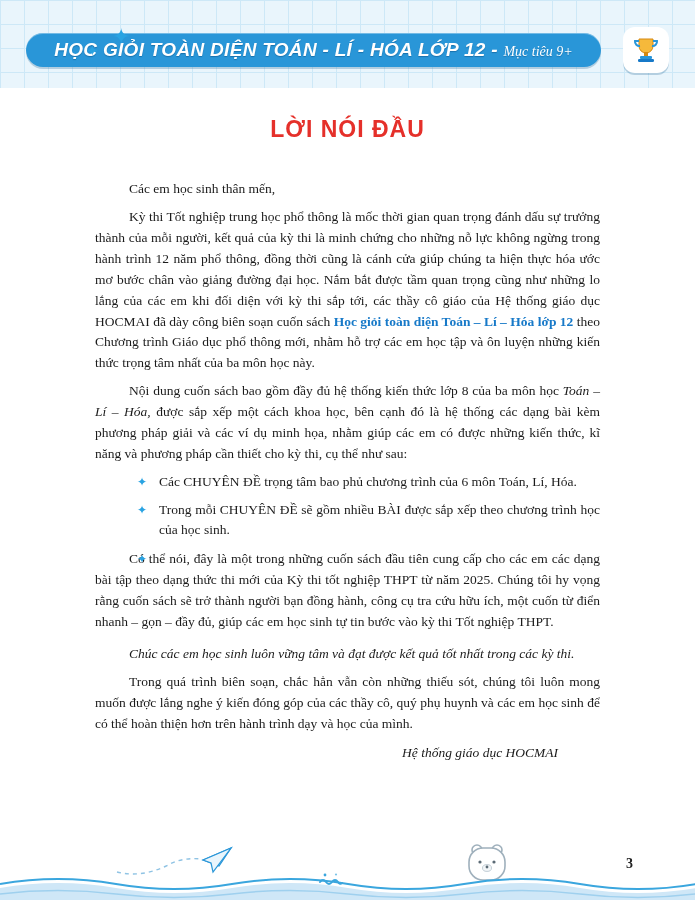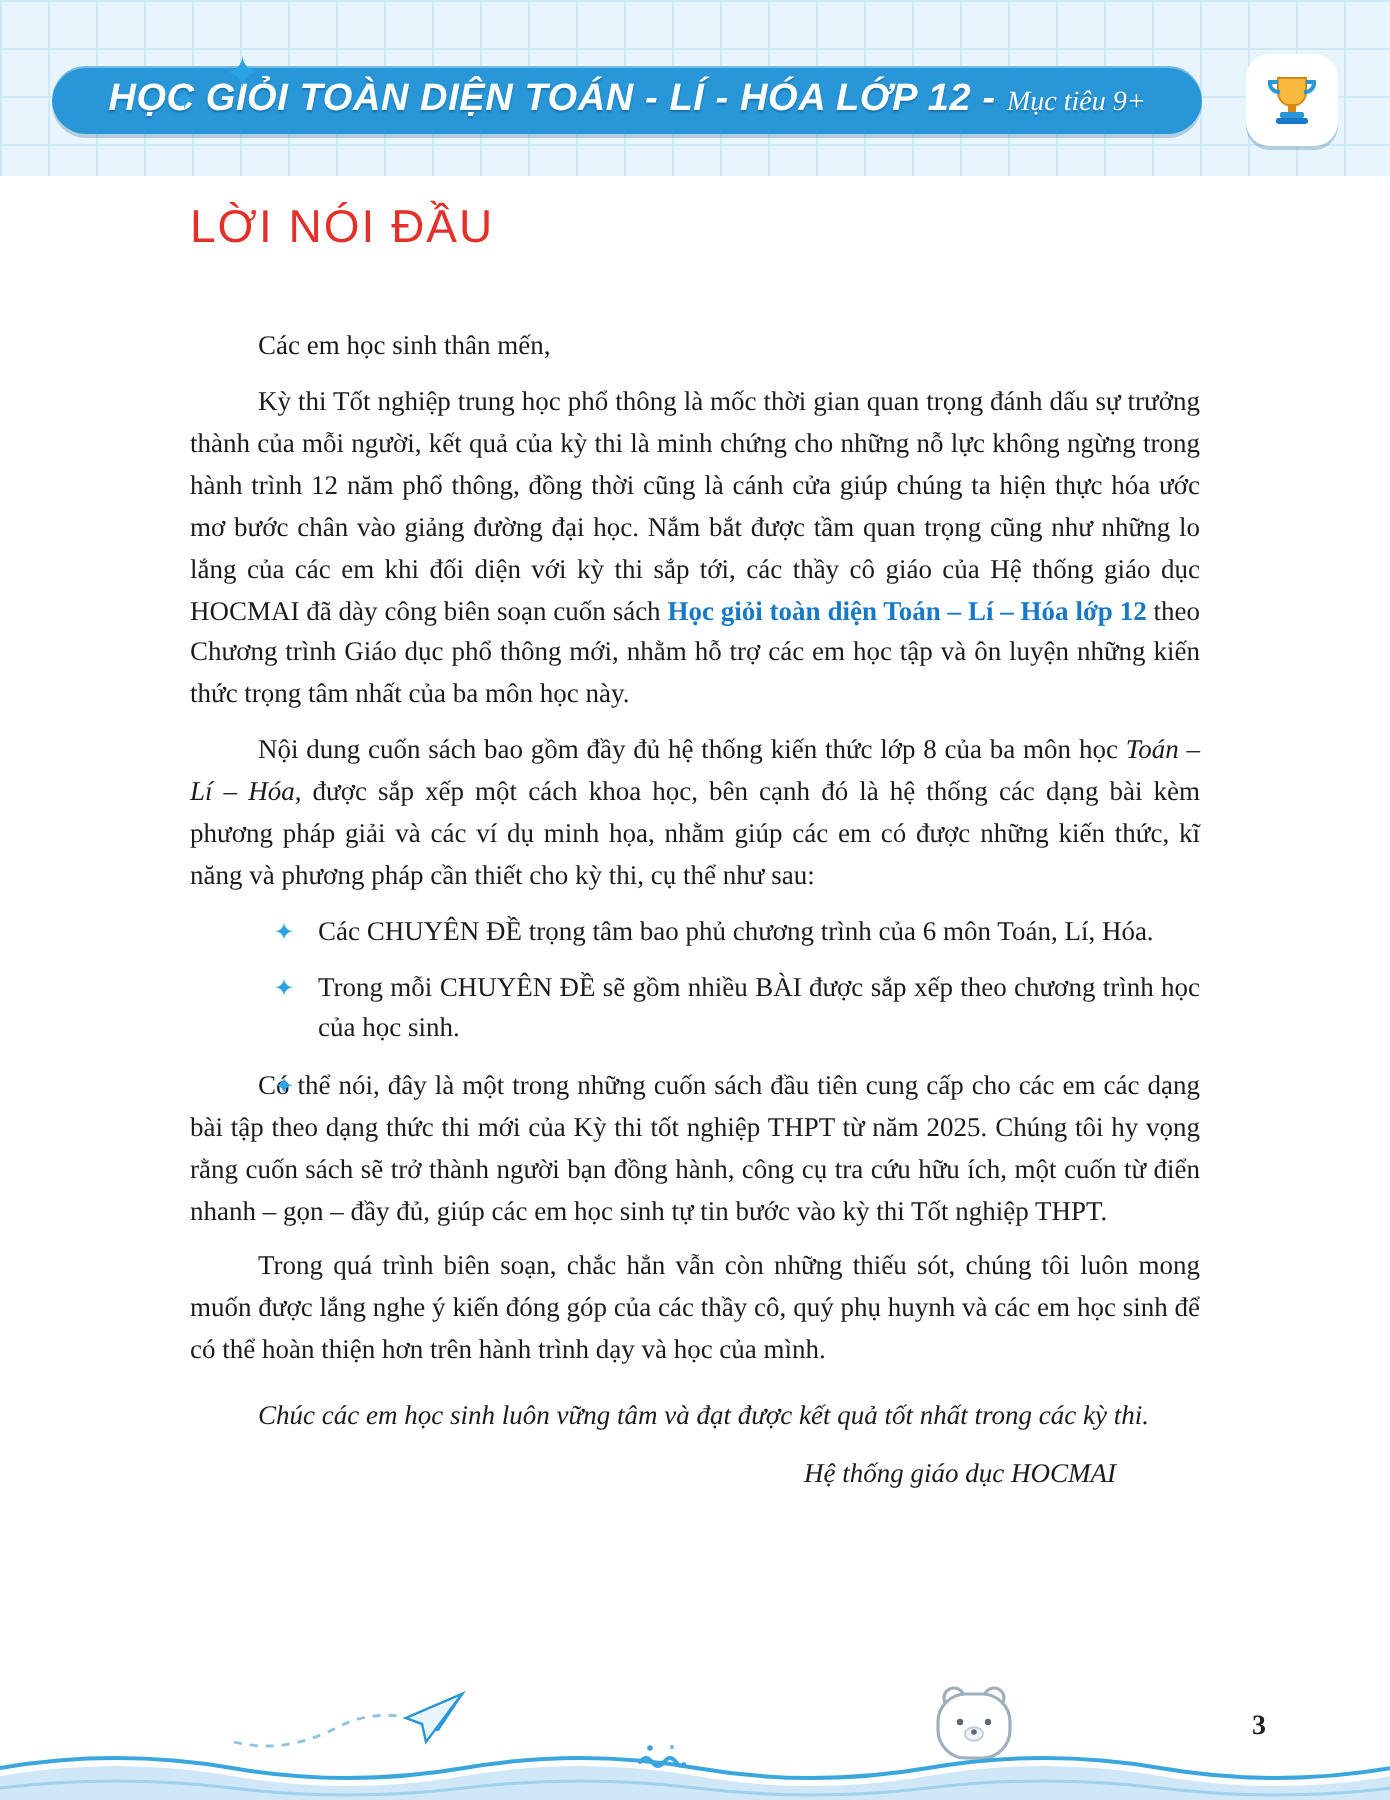--- a/index.html
+++ b/index.html
@@ -62,25 +62,25 @@
     border-radius:12px;
     box-shadow:0 2px 0 rgba(20,90,140,.25);
     display:flex;align-items:center;justify-content:center;
   }
   .sparkle{position:absolute;color:var(--color-star);line-height:1;}
   .sparkle-1{left:86px;top:44px;font-size:15px;opacity:.85;}
   .sparkle-2{left:112px;top:26px;font-size:22px;}
   
   .content{padding:0 95px;}
   .page-title{
-    margin:12px 0 24px;
-    text-align:left;
+    margin:28px 0 24px;
+    text-align:center;
     color:var(--color-title);
     font-family:"Liberation Sans","DejaVu Sans",sans-serif;
-    font-weight:normal;font-size:23px;letter-spacing:1px;
+    font-weight:bold;font-size:23px;letter-spacing:1px;
   }
   .para{
     font-size:13.5px;line-height:1.55;
     text-align:justify;
     text-indent:34px;
     margin-bottom:7px;
   }
   .greeting{font-size:13.5px;line-height:1.55;text-indent:34px;margin-bottom:7px;margin-top:36px;}
   .blue-bold{color:var(--color-blue_text);font-weight:bold;}
   .italic{font-style:italic;}
@@ -149,23 +149,23 @@
     <p class="para"><span>Nội dung cuốn sách bao gồm đầy đủ hệ thống kiến thức lớp 8 của ba môn học </span><span class="italic">Toán – Lí – Hóa,</span><span> được sắp xếp một cách khoa học, bên cạnh đó là hệ thống các dạng bài kèm phương pháp giải và các ví dụ minh họa, nhằm giúp các em có được những kiến thức, kĩ năng và phương pháp cần thiết cho kỳ thi, cụ thể như sau:</span></p>
 
     <ul class="bullets">
       <li><span class="bullet-star">✦</span><span>Các CHUYÊN ĐỀ trọng tâm bao phủ chương trình của 6 môn Toán, Lí, Hóa.</span></li>
       <li><span class="bullet-star">✦</span><span>Trong mỗi CHUYÊN ĐỀ sẽ gồm nhiều BÀI được sắp xếp theo chương trình học của học sinh.</span></li>
       <li><span class="bullet-star">✦</span></li>
     </ul>
 
     <p class="para">Có thể nói, đây là một trong những cuốn sách đầu tiên cung cấp cho các em các dạng bài tập theo dạng thức thi mới của Kỳ thi tốt nghiệp THPT từ năm 2025. Chúng tôi hy vọng rằng cuốn sách sẽ trở thành người bạn đồng hành, công cụ tra cứu hữu ích, một cuốn từ điển nhanh – gọn – đầy đủ, giúp các em học sinh tự tin bước vào kỳ thi Tốt nghiệp THPT.</p>
 
+    <p class="para closing">Chúc các em học sinh luôn vững tâm và đạt được kết quả tốt nhất trong các kỳ thi.</p>
+
     <p class="para">Trong quá trình biên soạn, chắc hẳn vẫn còn những thiếu sót, chúng tôi luôn mong muốn được lắng nghe ý kiến đóng góp của các thầy cô, quý phụ huynh và các em học sinh để có thể hoàn thiện hơn trên hành trình dạy và học của mình.</p>
-
-    <p class="para closing">Chúc các em học sinh luôn vững tâm và đạt được kết quả tốt nhất trong các kỳ thi.</p>
 
     <p class="signature">Hệ thống giáo dục HOCMAI</p>
   </main>
 
   <div class="deco plane-deco">
     <svg width="120" height="32" viewBox="0 0 120 32">
       <path d="M2 26 C 22 31, 40 26, 55 18 C 65 13, 75 12, 86 13" fill="none" stroke="#8fc3e4" stroke-width="1.4" stroke-dasharray="4 4"></path>
       <polygon points="88,14 116,2 104,20" fill="#bfe0f5" stroke="#2996d8" stroke-width="1.2"></polygon>
       <polygon points="88,14 116,2 98,26 96,17" fill="#e9f5fc" stroke="#2996d8" stroke-width="1.2"></polygon>
     </svg>

